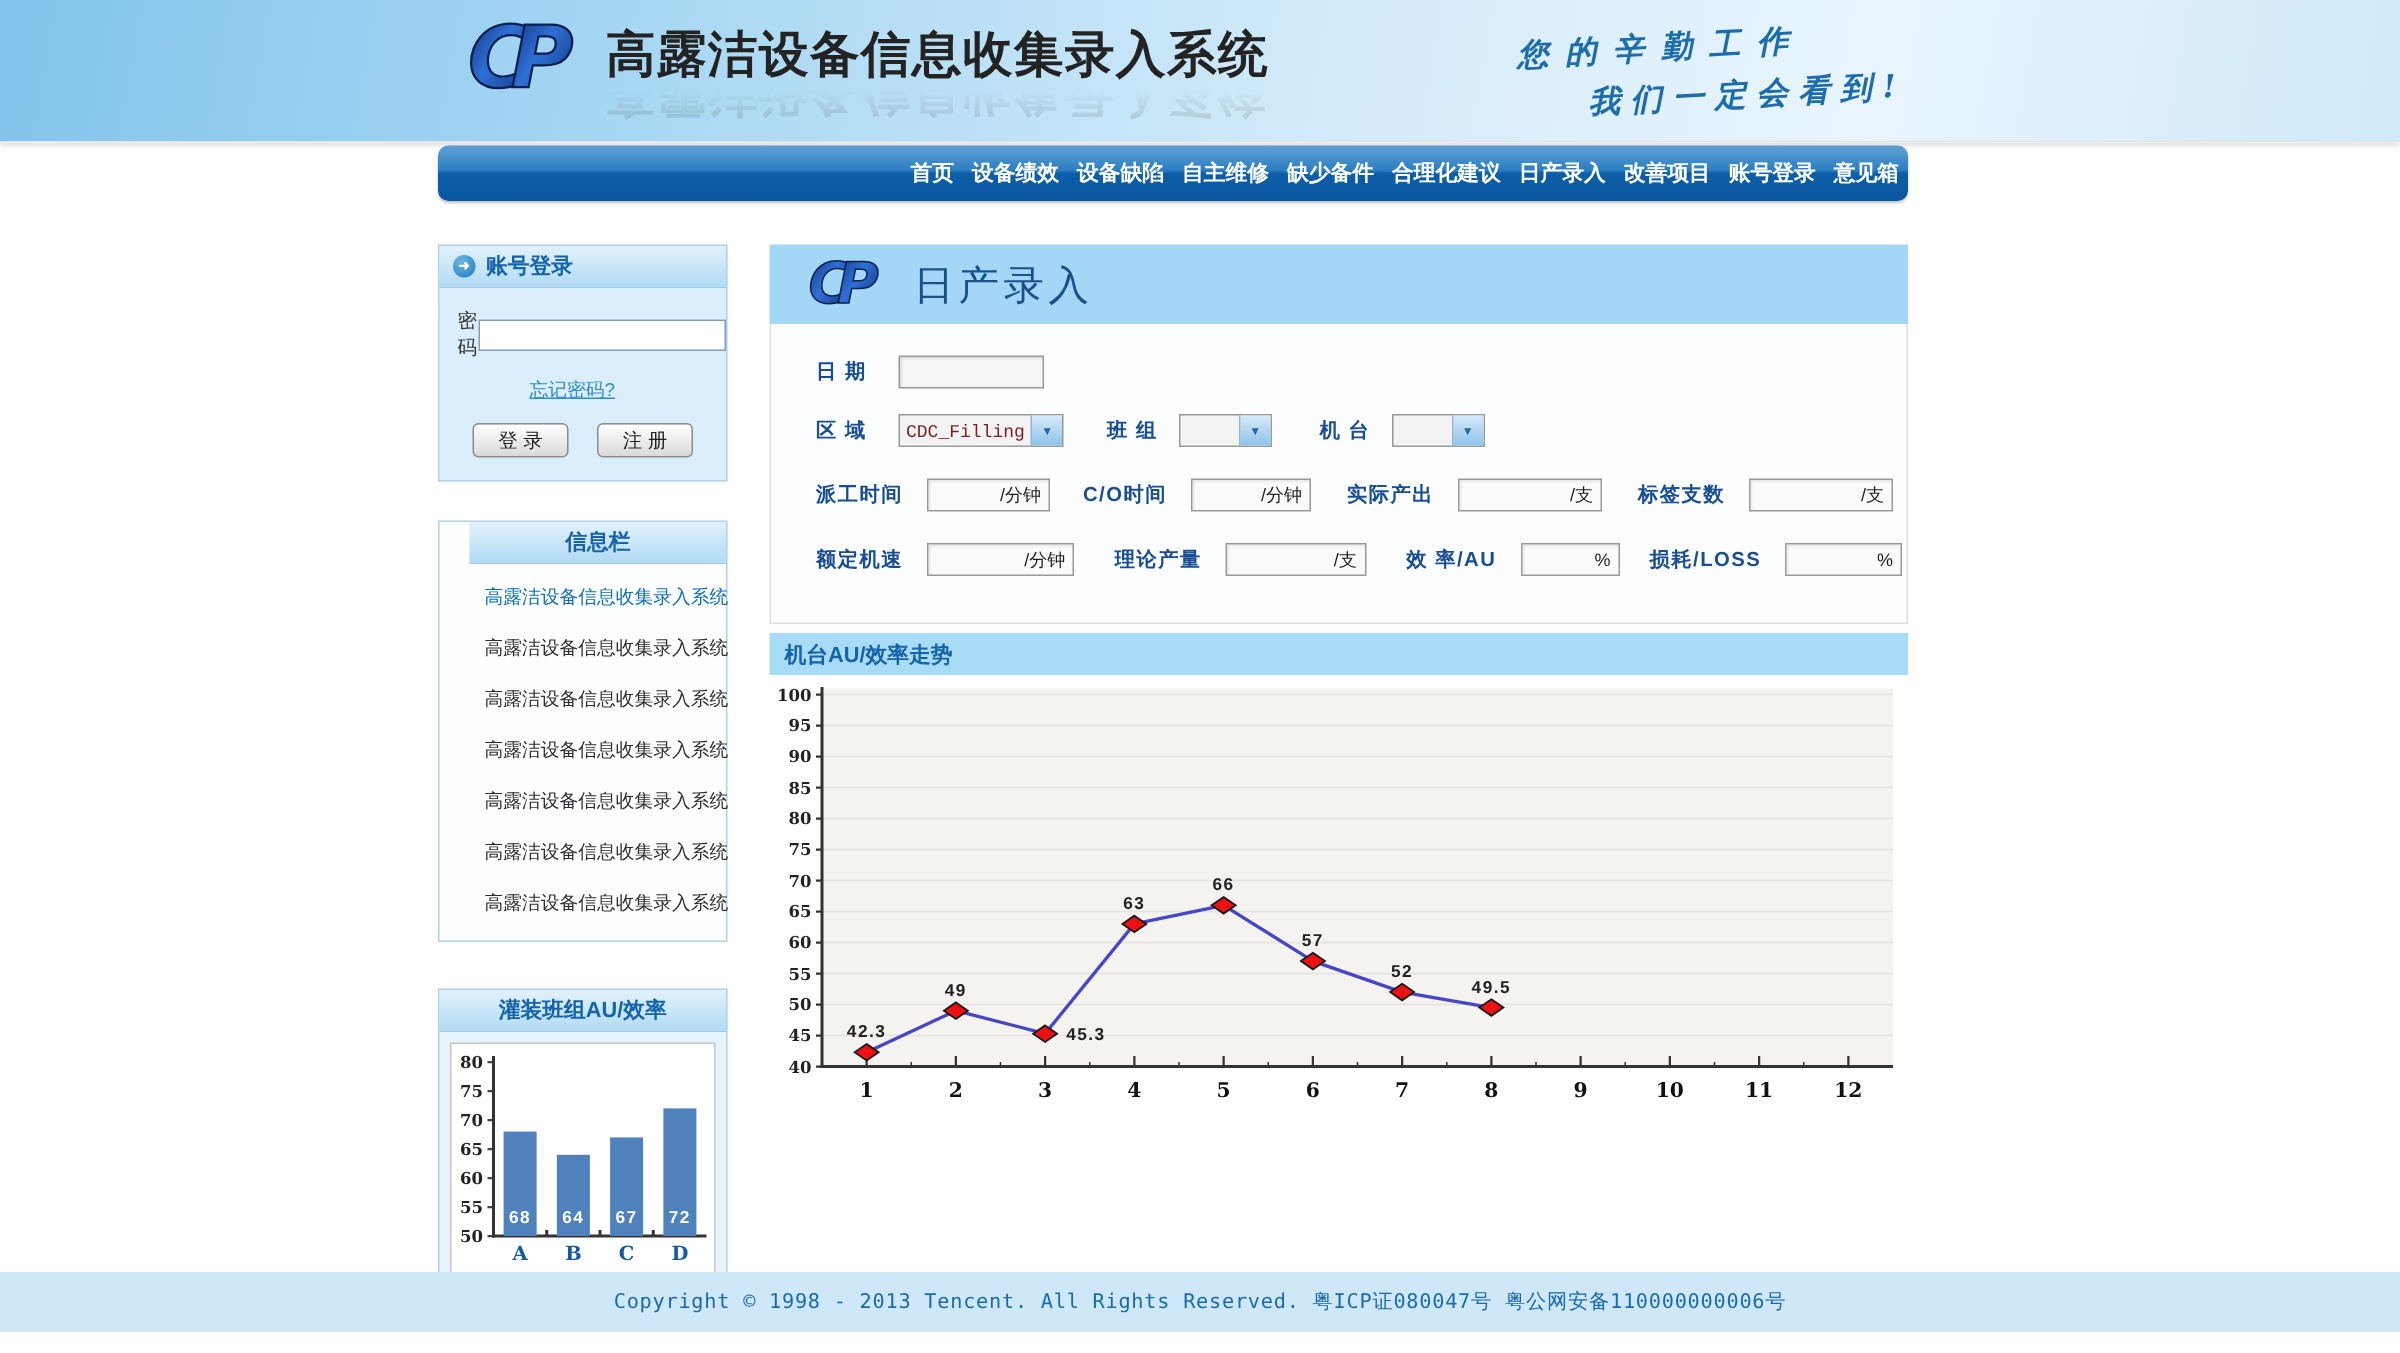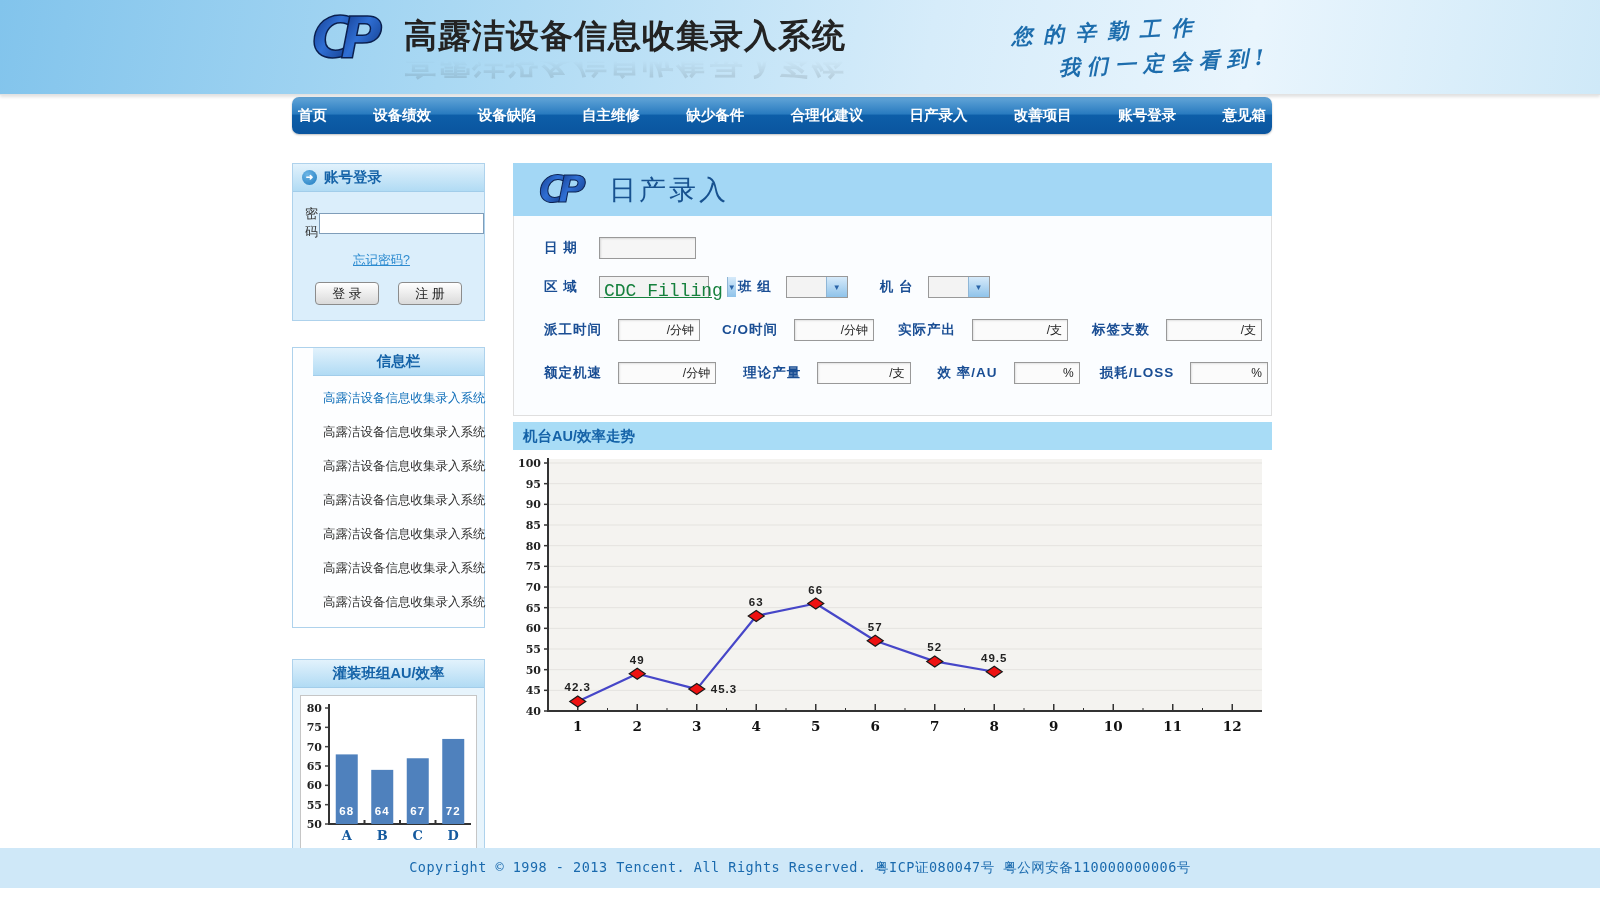--- a/index.html
+++ b/index.html
@@ -18,21 +18,21 @@
     mask-image:linear-gradient(to bottom,rgba(0,0,0,.7),transparent 75%);
     font-size:33px; font-weight:bold; color:#232323; letter-spacing:1px; line-height:1.1; }
   .slogan { position:absolute; right:330px; top:16px; transform:rotate(-3deg);
     color:#1d6dad; font-family:"DejaVu Serif",serif; font-style:italic; font-weight:bold; }
   .slogan-l1 { font-size:21px; letter-spacing:11px; }
   .slogan-l2 { font-size:21px; letter-spacing:7px; margin-left:46px; margin-top:6px; }
 
   
   .nav { margin:2px 0 0 292px; width:980px; height:37px; border-radius:7px;
     background:linear-gradient(#62a5d8 0%,#2a7cc0 45%,#0d5ea8 50%,#0a559f 100%);
-    display:flex; align-items:center; justify-content:space-between; box-shadow:0 1px 2px rgba(0,0,0,.25); }
+    display:flex; align-items:center; justify-content:flex-end; box-shadow:0 1px 2px rgba(0,0,0,.25); }
   .nav-item { color:#fff; font-weight:bold; font-size:14.5px; padding:0 6px; cursor:pointer; white-space:nowrap; }
 
   
   .content { display:flex; margin:29px 0 0 292px; width:980px; align-items:flex-start; }
   .left-col { width:193px; flex:none; }
   .main-col { width:759px; margin-left:28px; flex:none; }
 
   .panel { border:1px solid #aed2ec; background:#dbeefb; }
   .panel-head { height:28px; background:linear-gradient(#e2f2fc,#b1dbf4);
     border-bottom:1px solid #a2cdea; display:flex; align-items:center;
@@ -68,21 +68,21 @@
 
   
   .main-titlebar { height:53px; background:#a3d7f5; display:flex; align-items:center; padding-left:26px; }
   .main-title { margin-left:18px; font-family:"DejaVu Serif",serif; font-size:27px; color:#17518f; letter-spacing:3px; }
   .form-area { border:1px solid #dfdfdf; border-top:none; background:#fbfdff; padding:21px 3px 14px 30px; }
   .frow { display:flex; align-items:center; margin-bottom:17px; }
   .flabel { color:#1a4e94; font-weight:bold; font-size:13.5px; letter-spacing:1px; white-space:nowrap; }
   .tinput { height:22px; border:1px solid #999; background:#f6f6f6; box-shadow:inset 1px 1px 2px rgba(0,0,0,.12); }
   .w95 { width:97px; }
   .selbox { display:flex; height:22px; border:1px solid #999; background:#f3f3f3; }
-  .selval { font-family:"Liberation Mono",monospace; font-size:18px; color:#15803d; padding:4px 4px 0;text-decoration:underline; }
+  .selval { font-family:"Liberation Mono",monospace; font-size:12px; color:#7f1d1d; padding:4px 4px 0; }
   .selarrow { width:21px; border-left:1px solid #8fb6d6; margin-left:auto;
     background:linear-gradient(#d6eafa,#8fc3ea); color:#2a64a8; font-size:8px;
     display:flex; align-items:center; justify-content:center; cursor:pointer; }
   .unitbox { display:flex; align-items:center; justify-content:flex-end; height:22px;
     border:1px solid #999; background:#fbfbfb; box-shadow:inset 1px 1px 2px rgba(0,0,0,.10);
     padding-right:5px; font-size:12px; color:#1d1d1d; cursor:text; }
   .submit-row { display:flex; justify-content:flex-end; margin:20px 14px 8px 0; }
   .submit-btn { width:115px; height:31px; border:1px solid #0a4f94;
     background:linear-gradient(#4aa0d9,#1468b0 55%,#0b58a3); color:#fff; font-size:17px;
     letter-spacing:8px; padding-left:8px; cursor:pointer; font-family:"Liberation Sans",sans-serif; }

